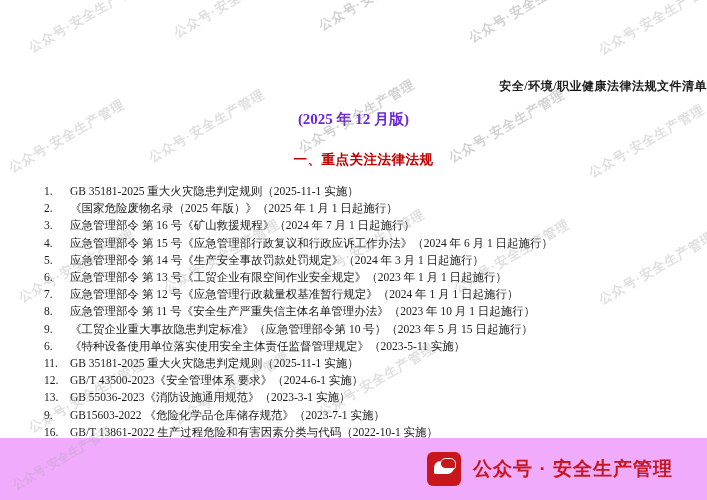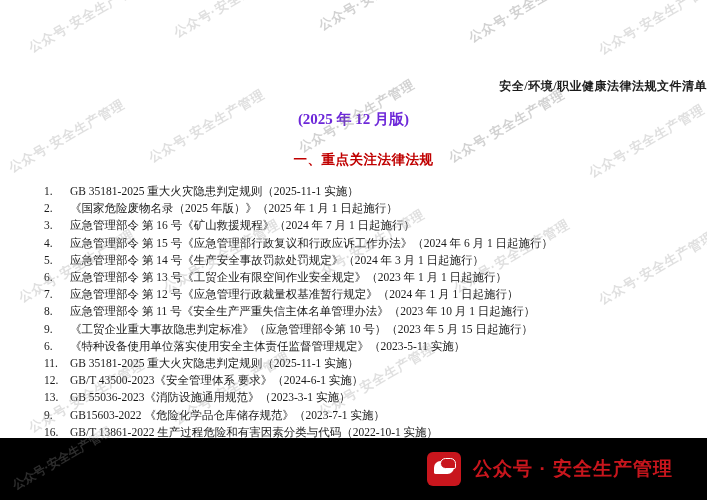--- a/index.html
+++ b/index.html
@@ -105,21 +105,21 @@
     font-size: 10px;
     color: #333;
   }
   
   .banner {
     position: absolute;
     left: 0;
     bottom: 0;
     width: 707px;
     height: 62px;
-    background: #000000;
+    background: #f0abfc;
     z-index: 5;
     display: flex;
     align-items: center;
     justify-content: flex-end;
     padding-right: 34px;
     box-sizing: border-box;
   }
   .banner-inner {
     display: flex;
     align-items: center;

